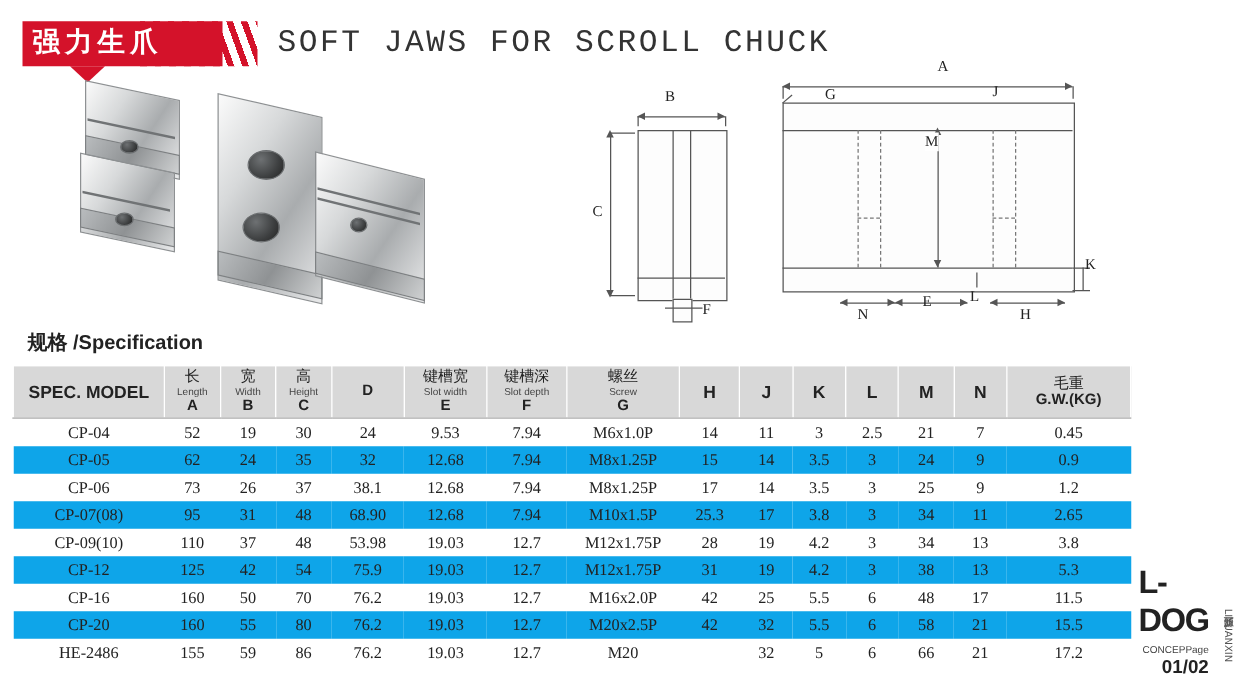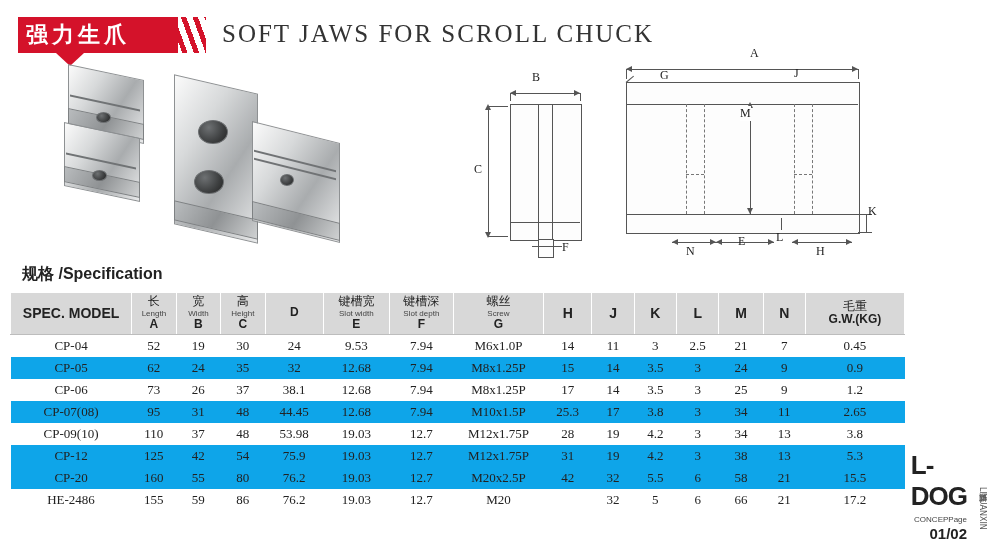--- a/index.html
+++ b/index.html
@@ -29,21 +29,21 @@
     background:repeating-linear-gradient(70deg,#d4122a 0 5px, #ffffff 5px 11px);
   }
   .banner-tail{
     position:absolute;left:56px;top:41px;width:0;height:0;
     border-left:14px solid transparent;border-right:14px solid transparent;
     border-top:13px solid #d4122a;
   }
   .title-en{
     position:absolute;left:222px;top:8px;
     font-size:25px;letter-spacing:2px;color:#333;
-    font-family:Liberation Serif, serif;
+    font-family:Liberation Mono, monospace;
     white-space:nowrap;
   }
   
   .photo-zone{position:absolute;left:40px;top:62px;width:310px;height:195px;}
   .jaw{position:absolute;}
   .jaw-body{
     position:absolute;
     background:linear-gradient(120deg,#fbfbfb 0%,#d7d9da 32%,#a9acae 62%,#e9eaeb 100%);
     border:1px solid #8e9193;
   }
@@ -382,21 +382,21 @@
       <td>3</td>
       <td>25</td>
       <td>9</td>
       <td>1.2</td>
     </tr>
     <tr class="alt">
       <td class="model">CP-07(08)</td>
       <td>95</td>
       <td>31</td>
       <td>48</td>
-      <td>44.45</td>
+      <td>68.90</td>
       <td>12.68</td>
       <td>7.94</td>
       <td>M10x1.5P</td>
       <td>25.3</td>
       <td>17</td>
       <td>3.8</td>
       <td>3</td>
       <td>34</td>
       <td>11</td>
       <td>2.65</td>
@@ -427,20 +427,37 @@
       <td>19.03</td>
       <td>12.7</td>
       <td>M12x1.75P</td>
       <td>31</td>
       <td>19</td>
       <td>4.2</td>
       <td>3</td>
       <td>38</td>
       <td>13</td>
       <td>5.3</td>
+    </tr>
+    <tr>
+      <td class="model">CP-16</td>
+      <td>160</td>
+      <td>50</td>
+      <td>70</td>
+      <td>76.2</td>
+      <td>19.03</td>
+      <td>12.7</td>
+      <td>M16x2.0P</td>
+      <td>42</td>
+      <td>25</td>
+      <td>5.5</td>
+      <td>6</td>
+      <td>48</td>
+      <td>17</td>
+      <td>11.5</td>
     </tr>
     <tr class="alt">
       <td class="model">CP-20</td>
       <td>160</td>
       <td>55</td>
       <td>80</td>
       <td>76.2</td>
       <td>19.03</td>
       <td>12.7</td>
       <td>M20x2.5P</td>

